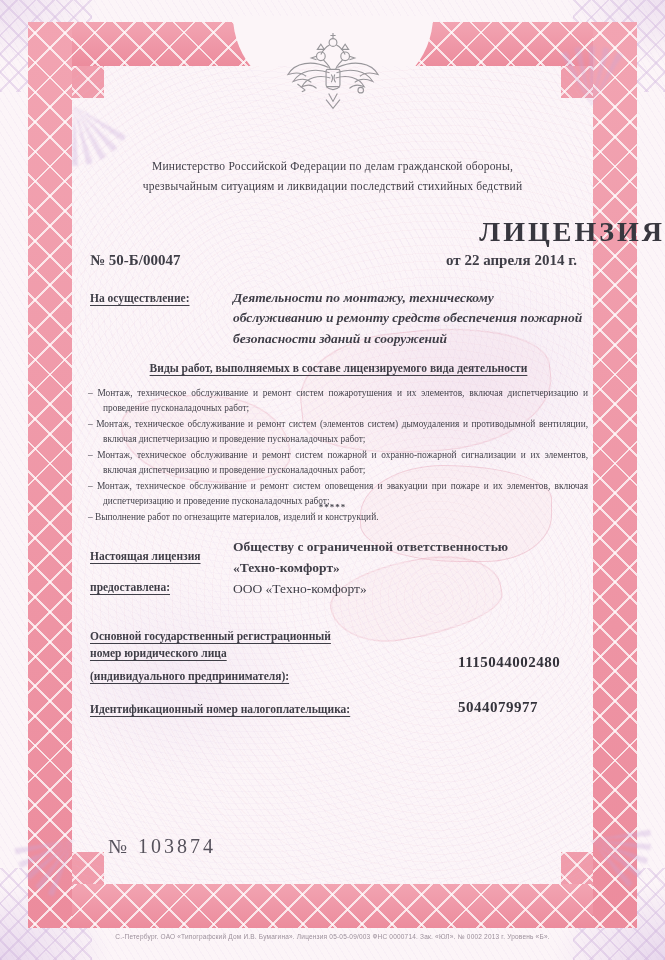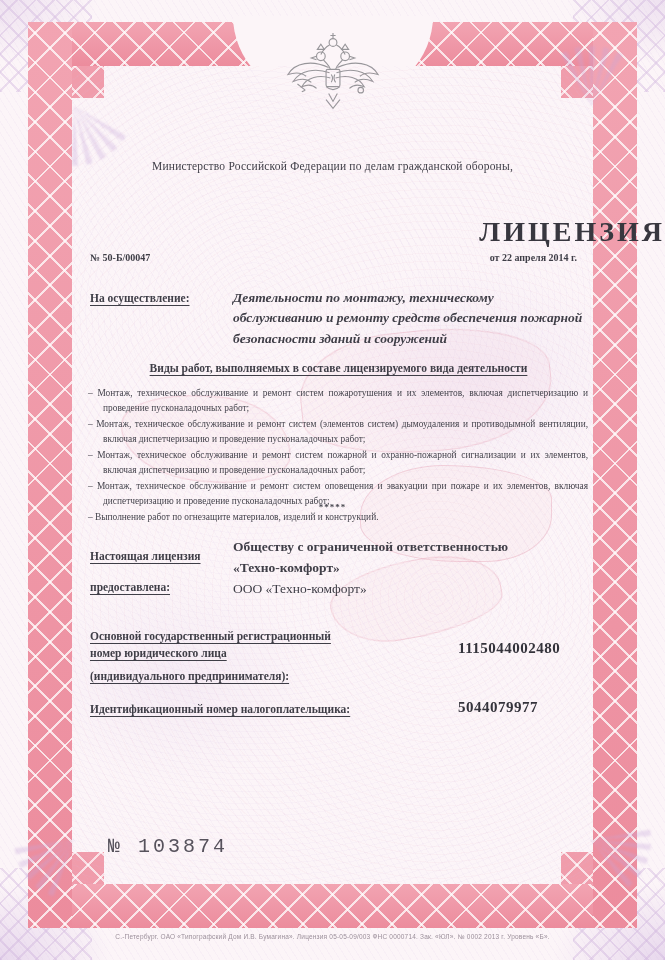--- a/index.html
+++ b/index.html
@@ -66,45 +66,45 @@
       repeating-radial-gradient(circle at 70% 65%, rgba(233,176,192,.08) 0 1px, transparent 1px 8px);}
   .blob{position:absolute;border:1px solid rgba(220,128,154,.28);
     background:rgba(236,168,188,.07);filter:blur(.4px);}
   
   .ink{color:#3f3e47;}
   .ministry{position:absolute;left:0;right:0;top:156;top:156px;text-align:center;
     font-weight:normal;font-size:11.5px;line-height:1.75;letter-spacing:.2px;}
   .title{position:absolute;left:0;right:0;top:216px;text-align:right;
     font-weight:bold;font-size:28px;letter-spacing:3px;color:#38373f;}
   .numrow{position:absolute;left:90px;right:88px;top:252px;display:flex;
-    justify-content:space-between;font-weight:bold;font-size:10px;}
+    justify-content:space-between;font-weight:bold;font-size:15px;}
   .label{font-weight:bold;font-size:11.5px;text-decoration:underline;
     text-underline-offset:3px;text-decoration-thickness:1px;}
   .for-label{position:absolute;left:90px;top:292px;}
   .activity{position:absolute;left:233px;top:288px;width:352px;
     font-weight:bold;font-style:italic;font-size:13.5px;line-height:1.5;}
   .works-heading{position:absolute;left:12px;right:0;top:362px;text-align:center;}
   .works{position:absolute;left:88px;top:386px;width:500px;margin:0;padding:0;
     list-style:none;font-size:9.4px;line-height:1.6;text-align:justify;color:#45444d;}
   .works li{padding-left:15px;text-indent:-15px;margin-bottom:1px;}
   .works li::before{content:"–  ";}
   .stars{position:absolute;left:0;right:0;top:502px;text-align:center;
     font-size:9px;font-weight:bold;letter-spacing:1px;color:#45444d;}
   .granted-label{position:absolute;left:90px;top:539px;line-height:1.95;}
   .granted-label div{display:inline-block;}
   .grantee{position:absolute;left:233px;top:537px;width:360px;font-size:13.5px;line-height:1.55;}
   .grantee .b{font-weight:bold;}
   .ogrn-label{position:absolute;left:90px;top:628px;line-height:1.5;}
   .ogrn-label .gap{margin-top:5px;}
   .value{position:absolute;font-weight:bold;font-size:15px;color:#34333b;letter-spacing:.5px;}
-  .ogrn-value{left:458px;top:640px;text-align:center;}
+  .ogrn-value{left:458px;top:654px;text-align:center;}
   .inn-label{position:absolute;left:90px;top:703px;}
   .inn-value{left:458px;top:699px;}
   .serial{position:absolute;left:108px;top:835px;color:#56525c;
-    font-family:Liberation Mono, monospace;
+    font-family:Liberation Serif, serif;
     font-size:20px;letter-spacing:3px;}
   .footer{position:absolute;left:60px;right:60px;top:933px;text-align:center;
     font-family:"Liberation Sans","DejaVu Sans",sans-serif;
     font-size:6.5px;color:#9b8f9a;letter-spacing:.2px;}
   .emblem{position:absolute;left:50%;top:28px;transform:translateX(-50%);}
 </style>
 </head>
 <body>
 
 <div class="page">
@@ -158,20 +158,21 @@
   </div>
 
   <div class="content">
     <div class="blob" style="left:300px;top:330px;width:250px;height:120px;border-radius:45% 60% 50% 65%/55% 45% 60% 40%;transform:rotate(-6deg)"></div>
     <div class="blob" style="left:120px;top:395px;width:170px;height:85px;border-radius:60% 40% 55% 45%/45% 60% 40% 55%;transform:rotate(8deg)"></div>
     <div class="blob" style="left:360px;top:465px;width:190px;height:95px;border-radius:50% 65% 40% 60%/60% 40% 55% 45%"></div>
     <div class="blob" style="left:330px;top:560px;width:170px;height:75px;border-radius:55% 45% 60% 40%/45% 55% 40% 60%;transform:rotate(-10deg)"></div>
 
     <div class="ministry ink">
       <div>Министерство Российской Федерации по делам гражданской обороны,</div>
+      <div>чрезвычайным ситуациям и ликвидации последствий стихийных бедствий</div>
     </div>
 
     <div class="title">ЛИЦЕНЗИЯ</div>
 
     <div class="numrow ink">
       <span>№ 50-Б/00047</span>
       <span>от 22 апреля 2014 г.</span>
     </div>
 
     <div class="for-label label ink">На осуществление:</div>

